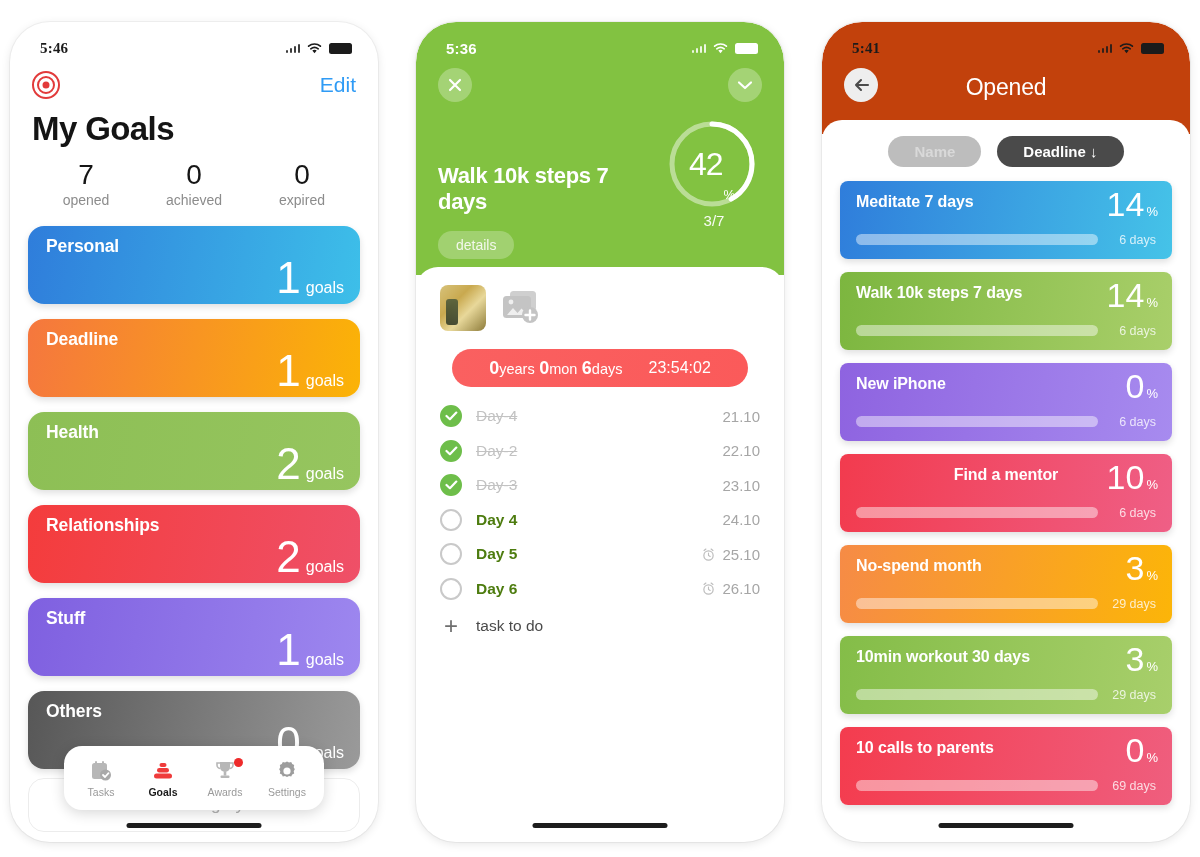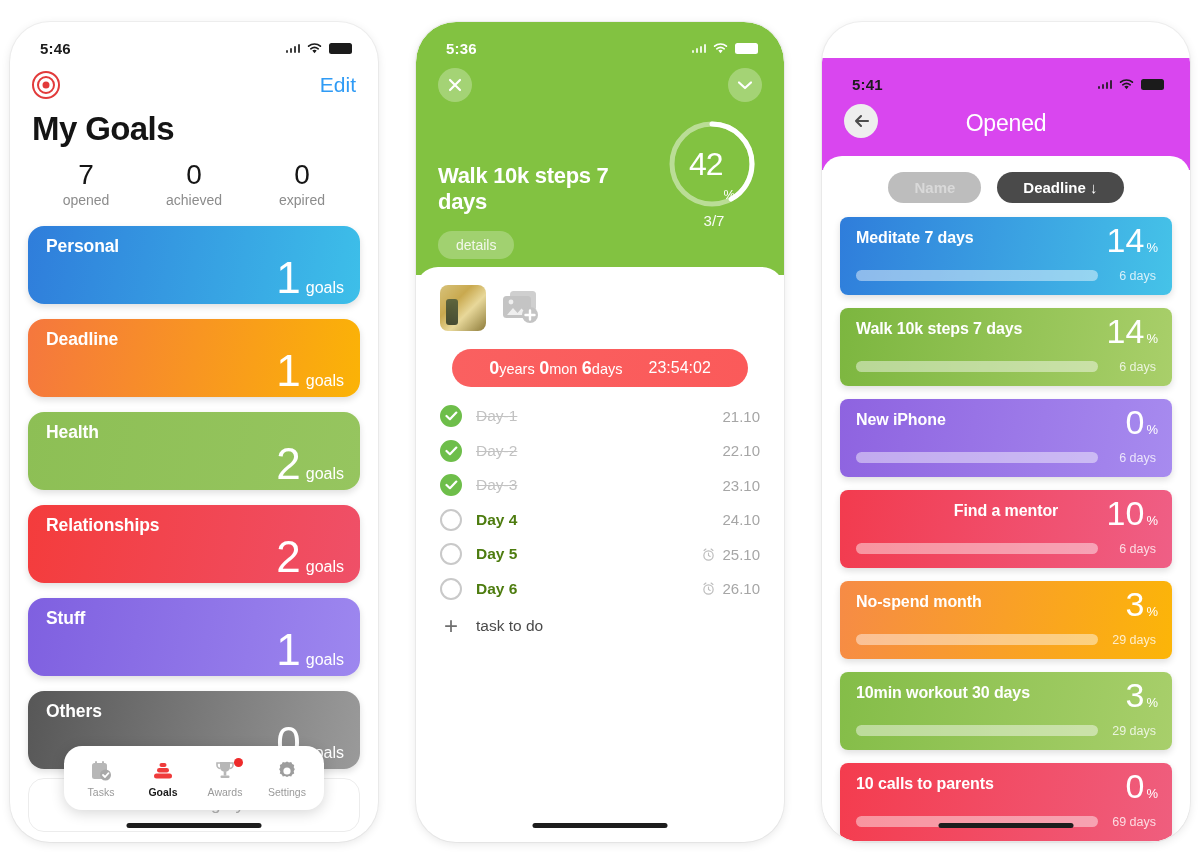--- a/index.html
+++ b/index.html
@@ -39,21 +39,21 @@
     font-size: 15px; font-weight: bold; letter-spacing: 0.2px;
   }
   .sb-right { display: flex; align-items: center; gap: 6px; }
   .sb-dots { display: flex; align-items: flex-end; gap: 1.5px; height: 9px; }
   .sb-dots i { display: block; width: 2.5px; background: currentColor; border-radius: 1px; opacity: .85; }
   .sb-dots i:nth-child(1){height:3px} .sb-dots i:nth-child(2){height:5px}
   .sb-dots i:nth-child(3){height:7px} .sb-dots i:nth-child(4){height:9px}
   .sb-batt {
     width: 23px; height: 11px; border-radius: 2.5px; background: currentColor;
   }
-  .dark-text { color: #1b1b1b; }
+  .dark-text { color: #1b1b1b; font-family: Liberation Serif, serif; }
   .light-text { color: #ffffff; }
 
   
   .p1-head { padding: 2px 22px 0 22px; }
   .p1-toprow { display:flex; align-items:center; justify-content:space-between; height: 42px;}
   .target-icon { width: 28px; height: 28px; position: relative; }
   .target-icon span {
     position: absolute; border-radius: 50%; border: 2.6px solid #e23b3b;
     top:50%; left:50%; transform: translate(-50%,-50%);
   }
@@ -163,21 +163,21 @@
   .chk.done { background:#6ebe4a; border-color:#6ebe4a; }
   .day-lbl { flex: 1; font-size: 15.5px; color: #4d7c0f; font-weight:bold;}
   .day-row.done .day-lbl { color:#c2c2c2; text-decoration: line-through; font-weight: normal;}
   .day-date { font-size: 15px; color:#a6a6a6; display:flex; align-items:center; gap:7px;}
   .alarm-ic { color:#bdbdbd; display:inline-flex; }
   .add-task { display:flex; align-items:center; gap: 14px; height: 36px; margin-top:2px; }
   .add-task .plus { width:22px; text-align:center; font-size: 24px; color:#6f6f6f; line-height:1;}
   .add-task .txt { font-size: 15.5px; color:#4a4a4a; }
 
   
-  .p3-head { background:#d946ef; height: 112px; position:relative;margin-top:36px; }
+  .p3-head { background:#c2410c; height: 112px; position:relative; }
   .p3-nav { display:flex; align-items:center; padding: 6px 22px 0 22px; }
   .back-btn { width: 34px; height: 34px; border-radius:50%; background:#eeeeee;
               display:flex; align-items:center; justify-content:center; color:#4c4c4c;}
   .p3-title { position:absolute; left:0; right:0; top: 52px; text-align:center;
               color:#fff; font-size: 23px; font-weight: 500; letter-spacing:-0.2px; }
   .p3-white { background:#fff; border-radius: 20px 20px 0 0; margin-top:-14px; position:relative;
               padding: 16px 18px 0 18px; }
   .sort-row { display:flex; justify-content:center; gap: 16px; margin-bottom: 14px; }
   .sort-chip { padding: 7px 26px; border-radius: 16px; font-size: 15px; font-weight:bold;}
   .sort-chip.off { background:#bdbdbd; color:#d9d9d9; }
@@ -406,21 +406,21 @@
           <span>23:54:02</span>
         </div>
 
         <div class="day-list" id="day-list">
             <div class="day-row done">
               <span class="chk done">
                 <svg width="13" height="10" viewBox="0 0 13 10">
                   <path d="M1.5 5l3.4 3.2L11.3 1.6" stroke="#fff" stroke-width="2.2" fill="none" stroke-linecap="round" stroke-linejoin="round"></path>
                 </svg>
               </span>
-              <span class="day-lbl">Day-1</span>
+              <span class="day-lbl">Day-4</span>
               <span class="day-date">
                 <span>21.10</span>
               </span>
             </div>
             <div class="day-row done">
               <span class="chk done">
                 <svg width="13" height="10" viewBox="0 0 13 10">
                   <path d="M1.5 5l3.4 3.2L11.3 1.6" stroke="#fff" stroke-width="2.2" fill="none" stroke-linecap="round" stroke-linejoin="round"></path>
                 </svg>
               </span>

